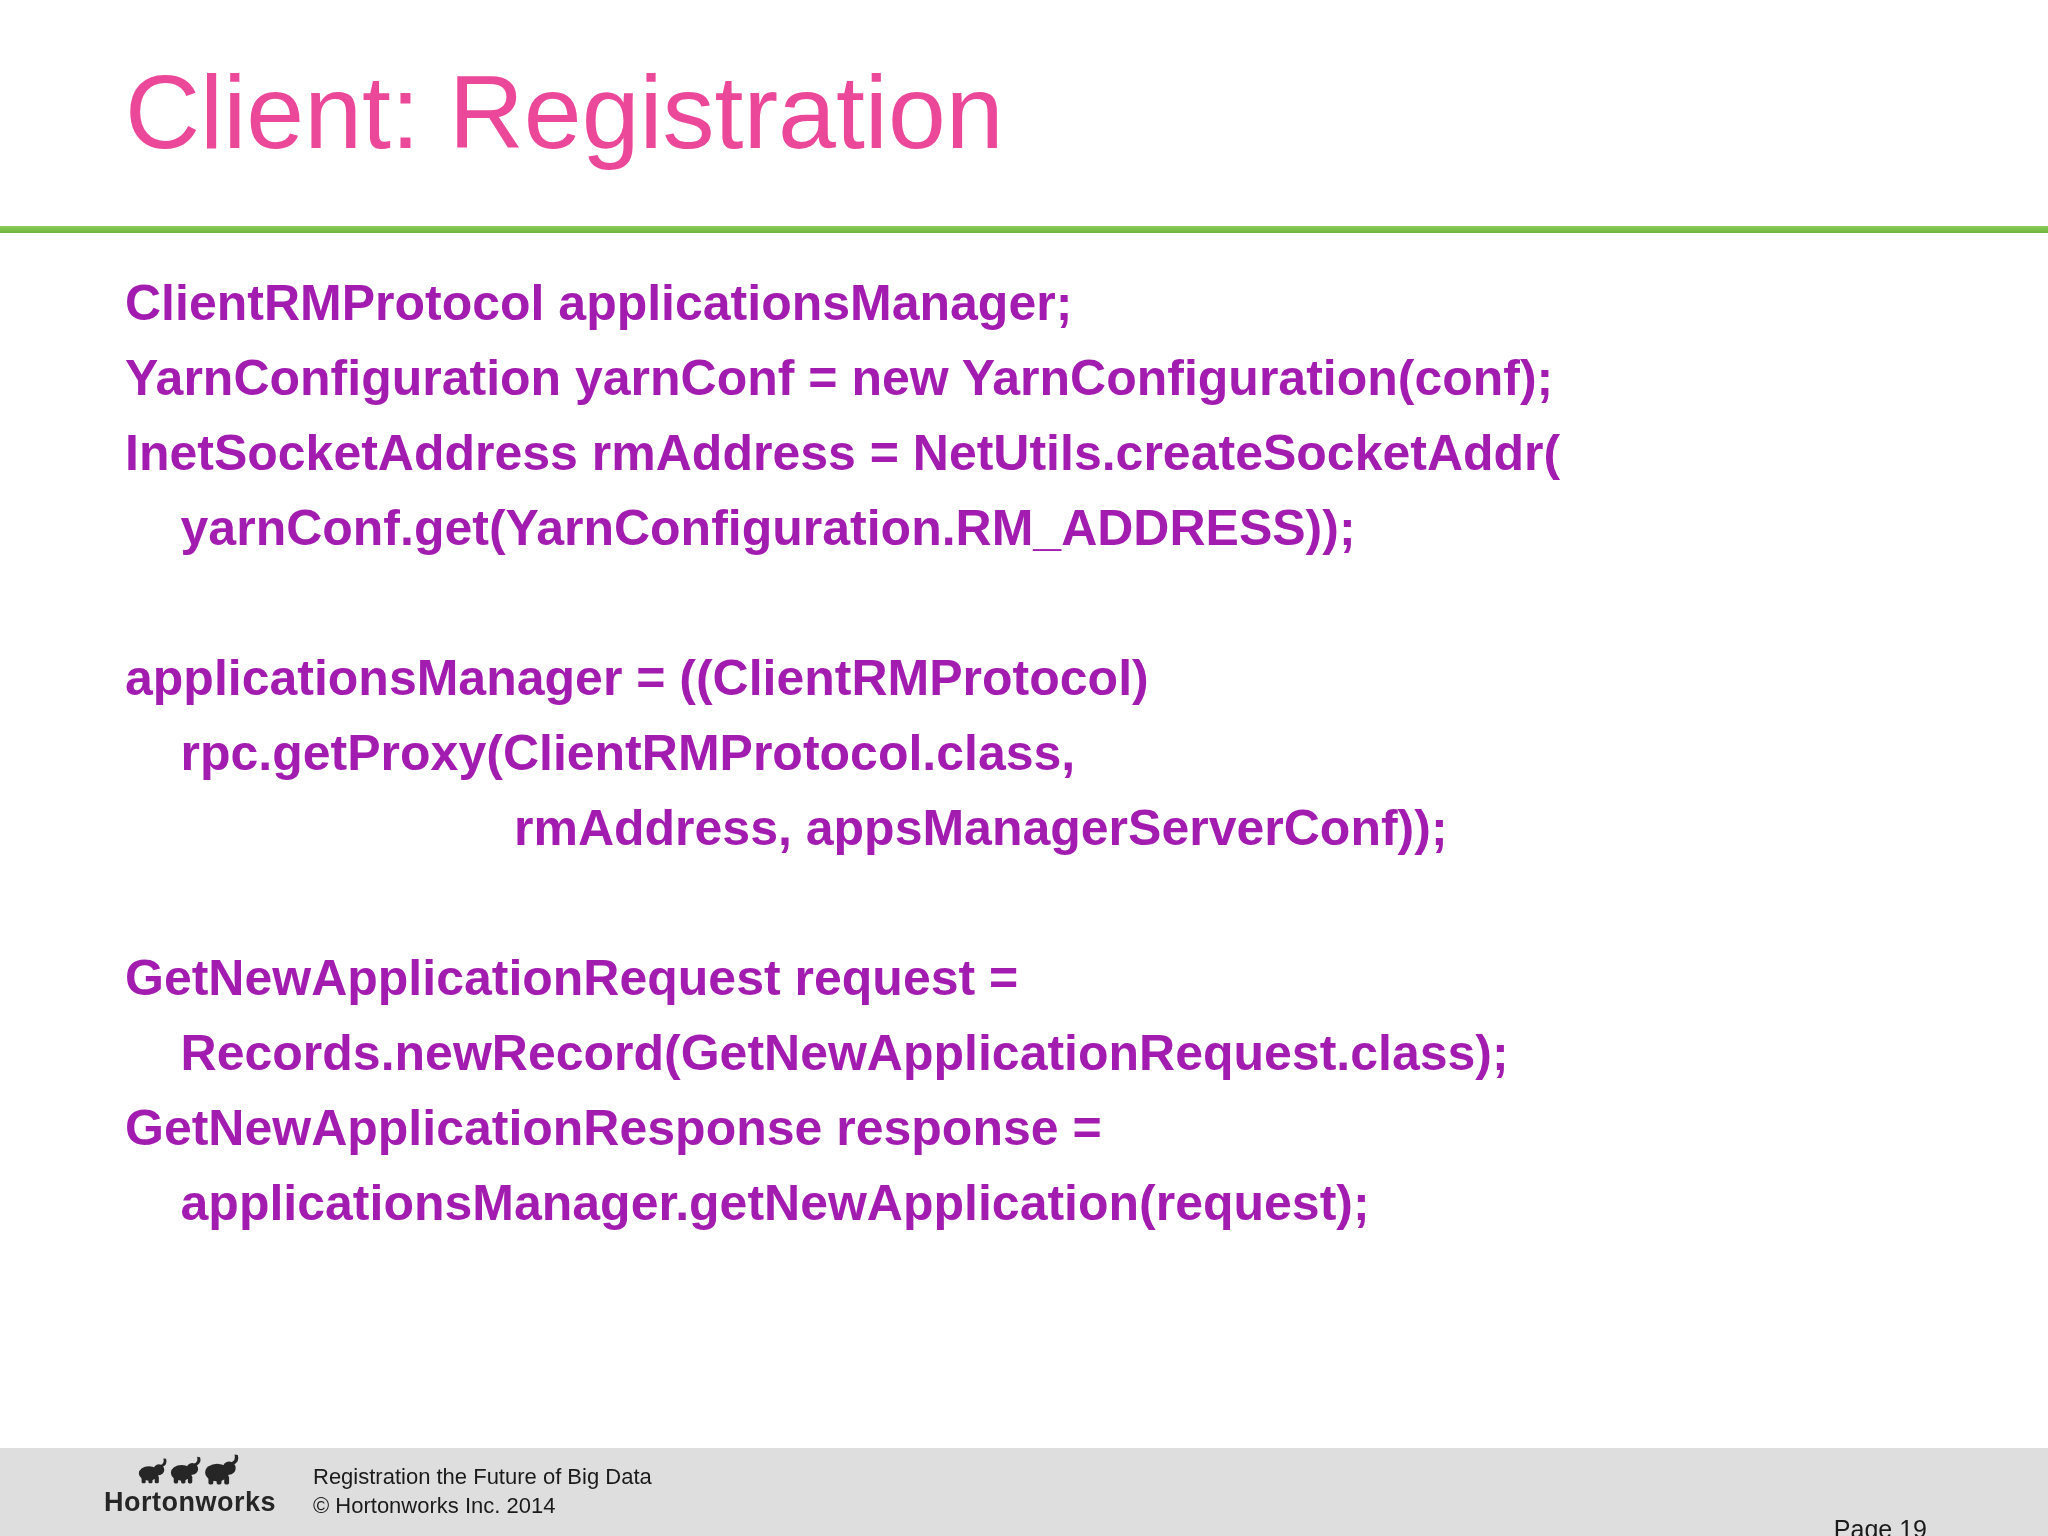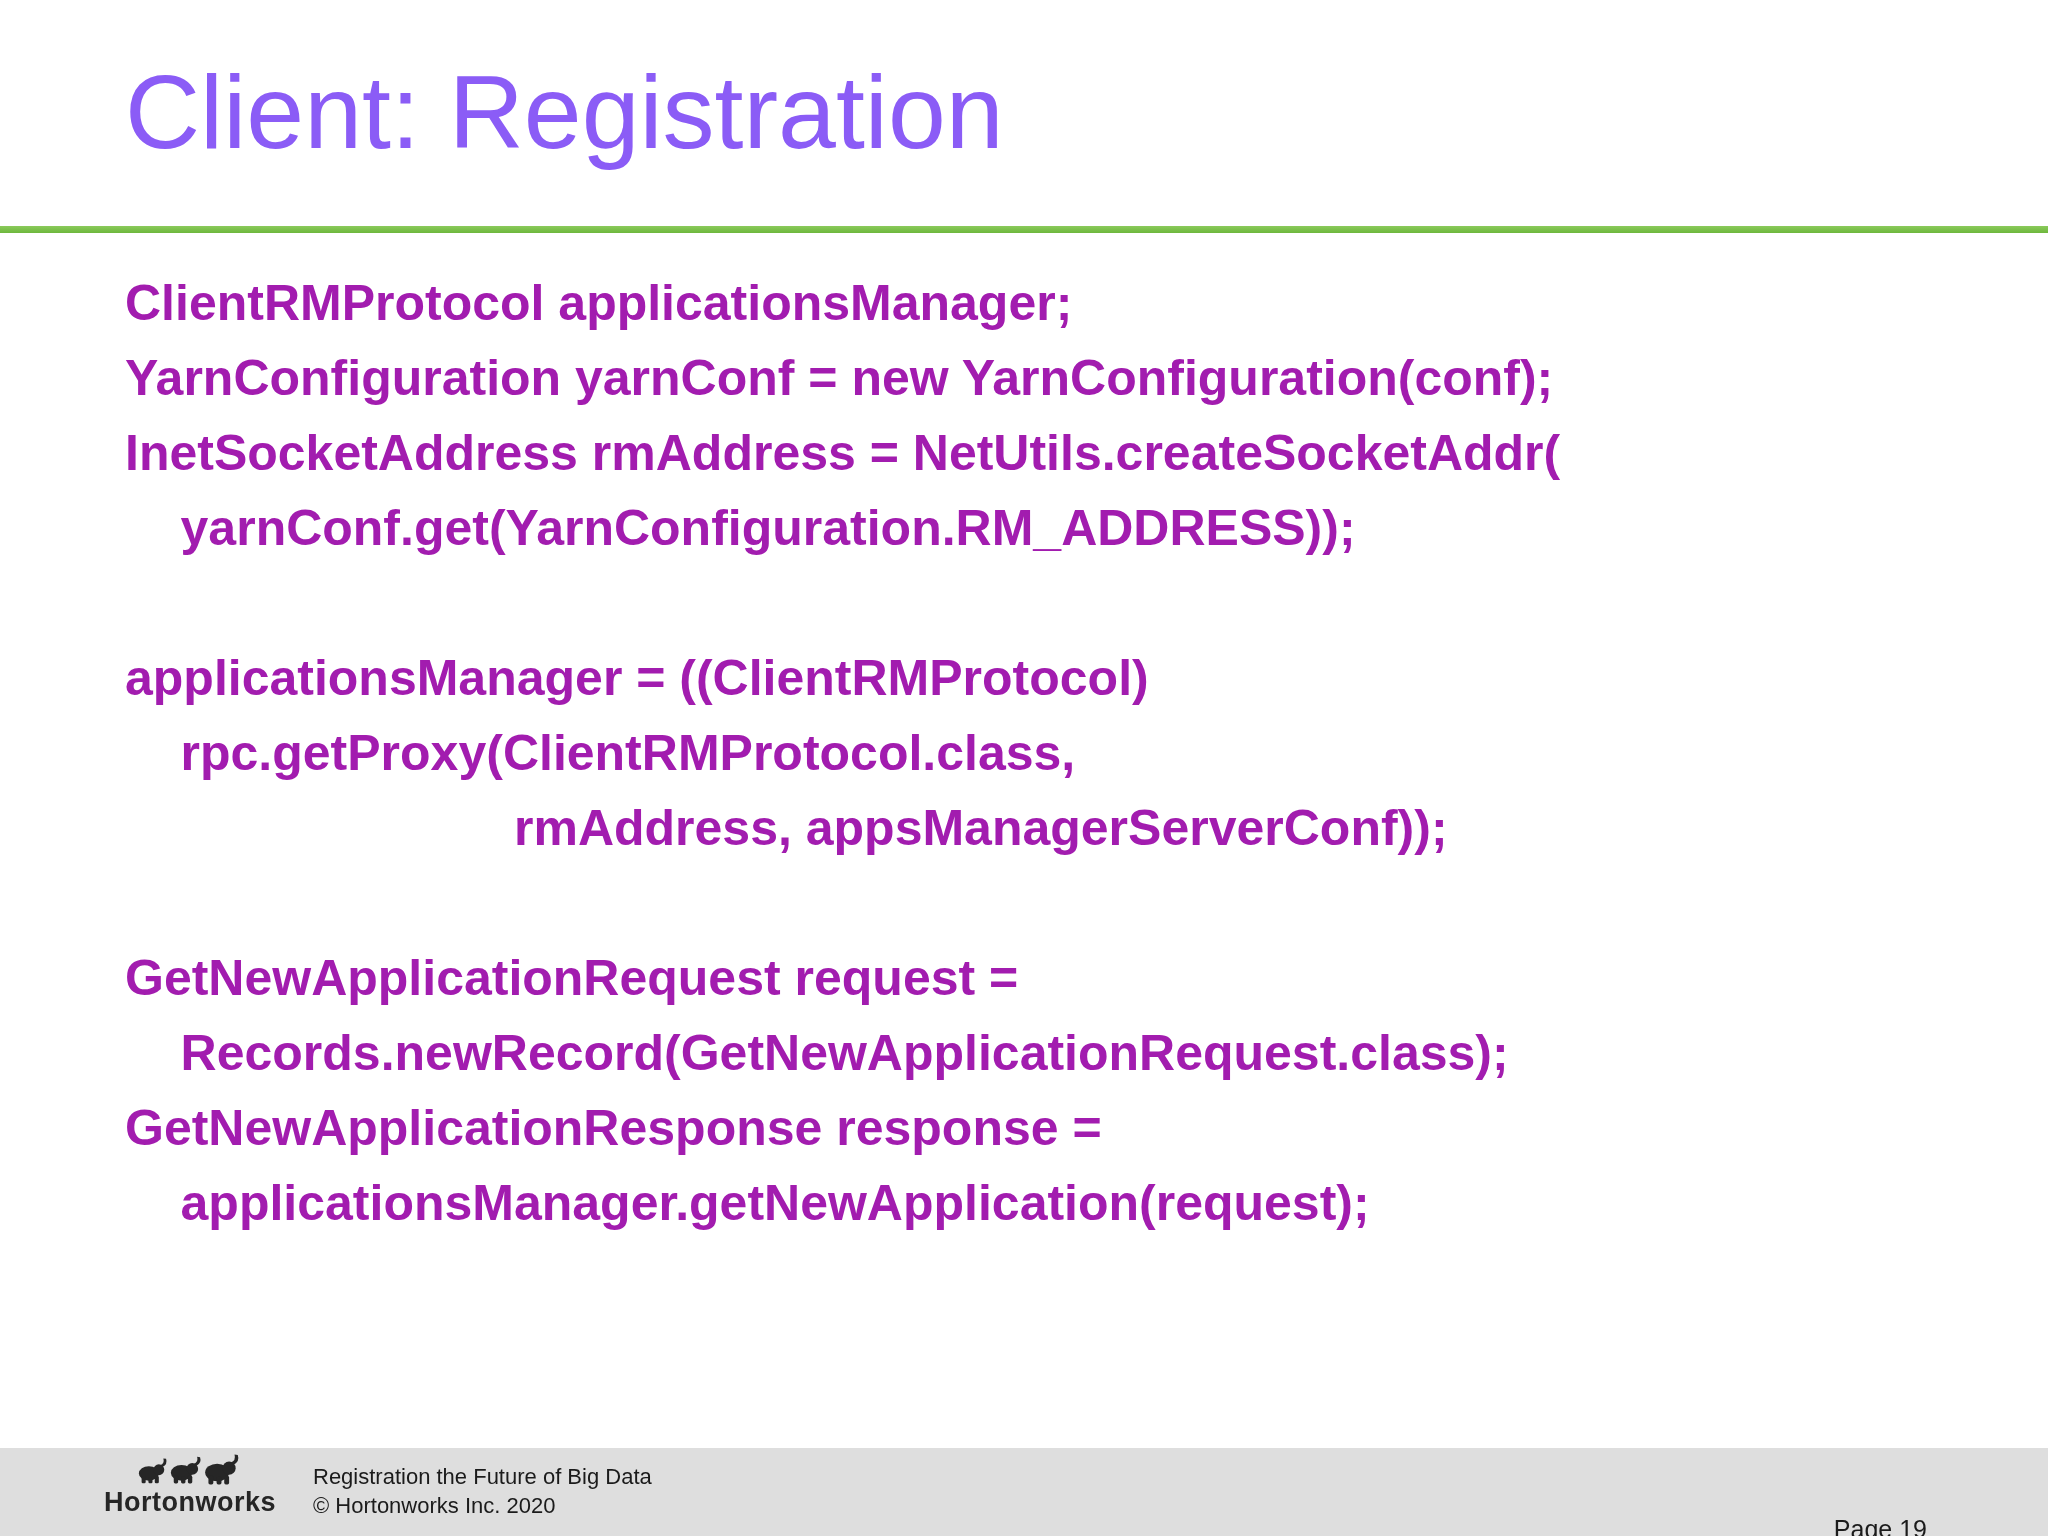--- a/index.html
+++ b/index.html
@@ -15,21 +15,21 @@
     background: #ffffff;
     overflow: hidden;
   }
   .slide-title {
     position: absolute;
     left: 125px;
     top: 50px;
     font-size: 104px;
     line-height: 1.2;
     font-weight: 400;
-    color: #8b5cf6;
+    color: #ec4899;
     letter-spacing: 0;
     white-space: nowrap;
   }
   .accent-rule {
     position: absolute;
     left: 0;
     top: 226px;
     width: 100%;
     height: 7px;
     background: linear-gradient(#8bca5c, #6db73c);
@@ -138,20 +138,20 @@
           <use href="#el" transform="translate(0,7) scale(0.80)"></use>
           <use href="#el" transform="translate(56,4) scale(0.86)"></use>
           <use href="#el" transform="translate(116,0) scale(0.96)"></use>
         </svg>
       </span>
       <span class="logo-wordmark">Hortonworks</span>
     </div>
 
     <div class="footer-text">
       <div>Registration the Future of Big Data</div>
-      <div>© Hortonworks Inc. 2020</div>
+      <div>© Hortonworks Inc. 2014</div>
     </div>
 
     <div class="page-number">Page 19</div>
 
   </div>
 
 </div>
 
 </body></html>

